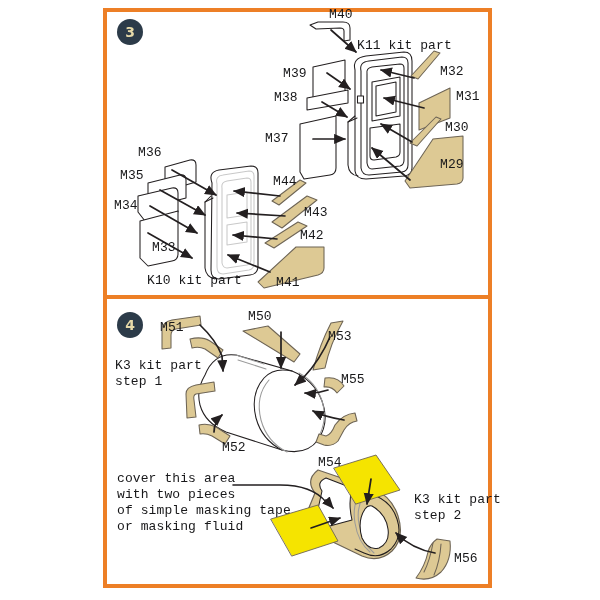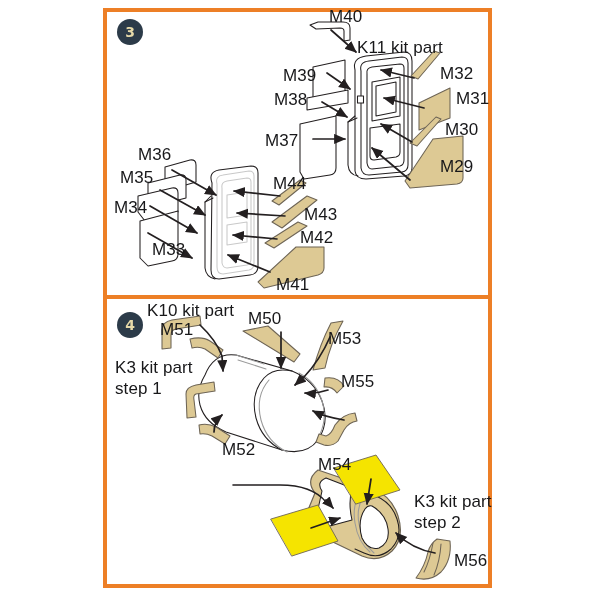--- a/index.html
+++ b/index.html
@@ -2,22 +2,22 @@
 <html><head>
 <meta charset="utf-8">
 <style>
   html,body{margin:0;padding:0;background:#ffffff;}
   body{width:600px;height:600px;font-family:"DejaVu Sans","Liberation Sans",sans-serif;}
   #stage{position:relative;width:600px;height:600px;background:#fff;overflow:hidden;}
   #frame{position:absolute;left:103px;top:8px;width:389px;height:580px;
          border:4px solid #ED7F26;box-sizing:border-box;background:#fff;}
   #divider{position:absolute;left:103px;top:295px;width:389px;height:4px;background:#ED7F26;}
   svg.art{position:absolute;left:0;top:0;width:600px;height:600px;overflow:visible;}
-  .lbl{position:absolute;font-family:Liberation Sans, sans-serif;
-       font-size:17px;color:#18181a;white-space:pre;line-height:1.22;letter-spacing:0.1px;}
+  .lbl{position:absolute;font-family:Liberation Mono, monospace;
+       font-size:13px;color:#18181a;white-space:pre;line-height:1.22;letter-spacing:0.1px;}
   .lbl.multi{white-space:pre-line;}
   .badge{position:absolute;width:26px;height:26px;border-radius:50%;
          background:#2c3b49;color:#e6d9a8;font-size:14px;font-weight:bold;
          display:flex;align-items:center;justify-content:center;
          font-family:"DejaVu Sans","Liberation Sans",sans-serif;}
 </style>
 </head>
 <body>
 
 <div id="stage">
@@ -260,29 +260,33 @@
   <div class="lbl" style="left:138px;top:145px;">M36</div>
   <div class="lbl" style="left:120px;top:168px;">M35</div>
   <div class="lbl" style="left:114px;top:186px;margin-top:12px;">M34</div>
   <div class="lbl" style="left:152px;top:240px;">M33</div>
 
   <div class="lbl" style="left:273px;top:174px;">M44</div>
   <div class="lbl" style="left:304px;top:205px;text-align:right;">M43</div>
   <div class="lbl" style="left:300px;top:228px;">M42</div>
   <div class="lbl" style="left:276px;top:275px;">M41</div>
 
-  <div class="lbl" style="left:147px;top:273px;margin-top:28px;">K10 kit part</div>
+  <div class="lbl" style="left:147px;top:273px;">K10 kit part</div>
 
   <div class="lbl" style="left:240px;top:309px;margin-left:8px;">M50</div>
   <div class="lbl" style="left:160px;top:320px;">M51</div>
   <div class="lbl" style="left:328px;top:329px;">M53</div>
   <div class="lbl" style="left:341px;top:372px;">M55</div>
   <div class="lbl" style="left:318px;top:414px;margin-top:41px;">M54</div>
   <div class="lbl" style="left:222px;top:440px;">M52</div>
   <div class="lbl" style="left:454px;top:551px;">M56</div>
 
   <div class="lbl multi" style="left:115px;top:358px;">K3 kit part
 step 1</div>
   <div class="lbl multi" style="left:414px;top:492px;">K3 kit part
 step 2</div>
 
+  <div class="lbl multi" style="left:117px;top:471px;">cover this area
+with two pieces
+of simple masking tape
+or masking fluid</div>
 
 </div>
 
 </body></html>

